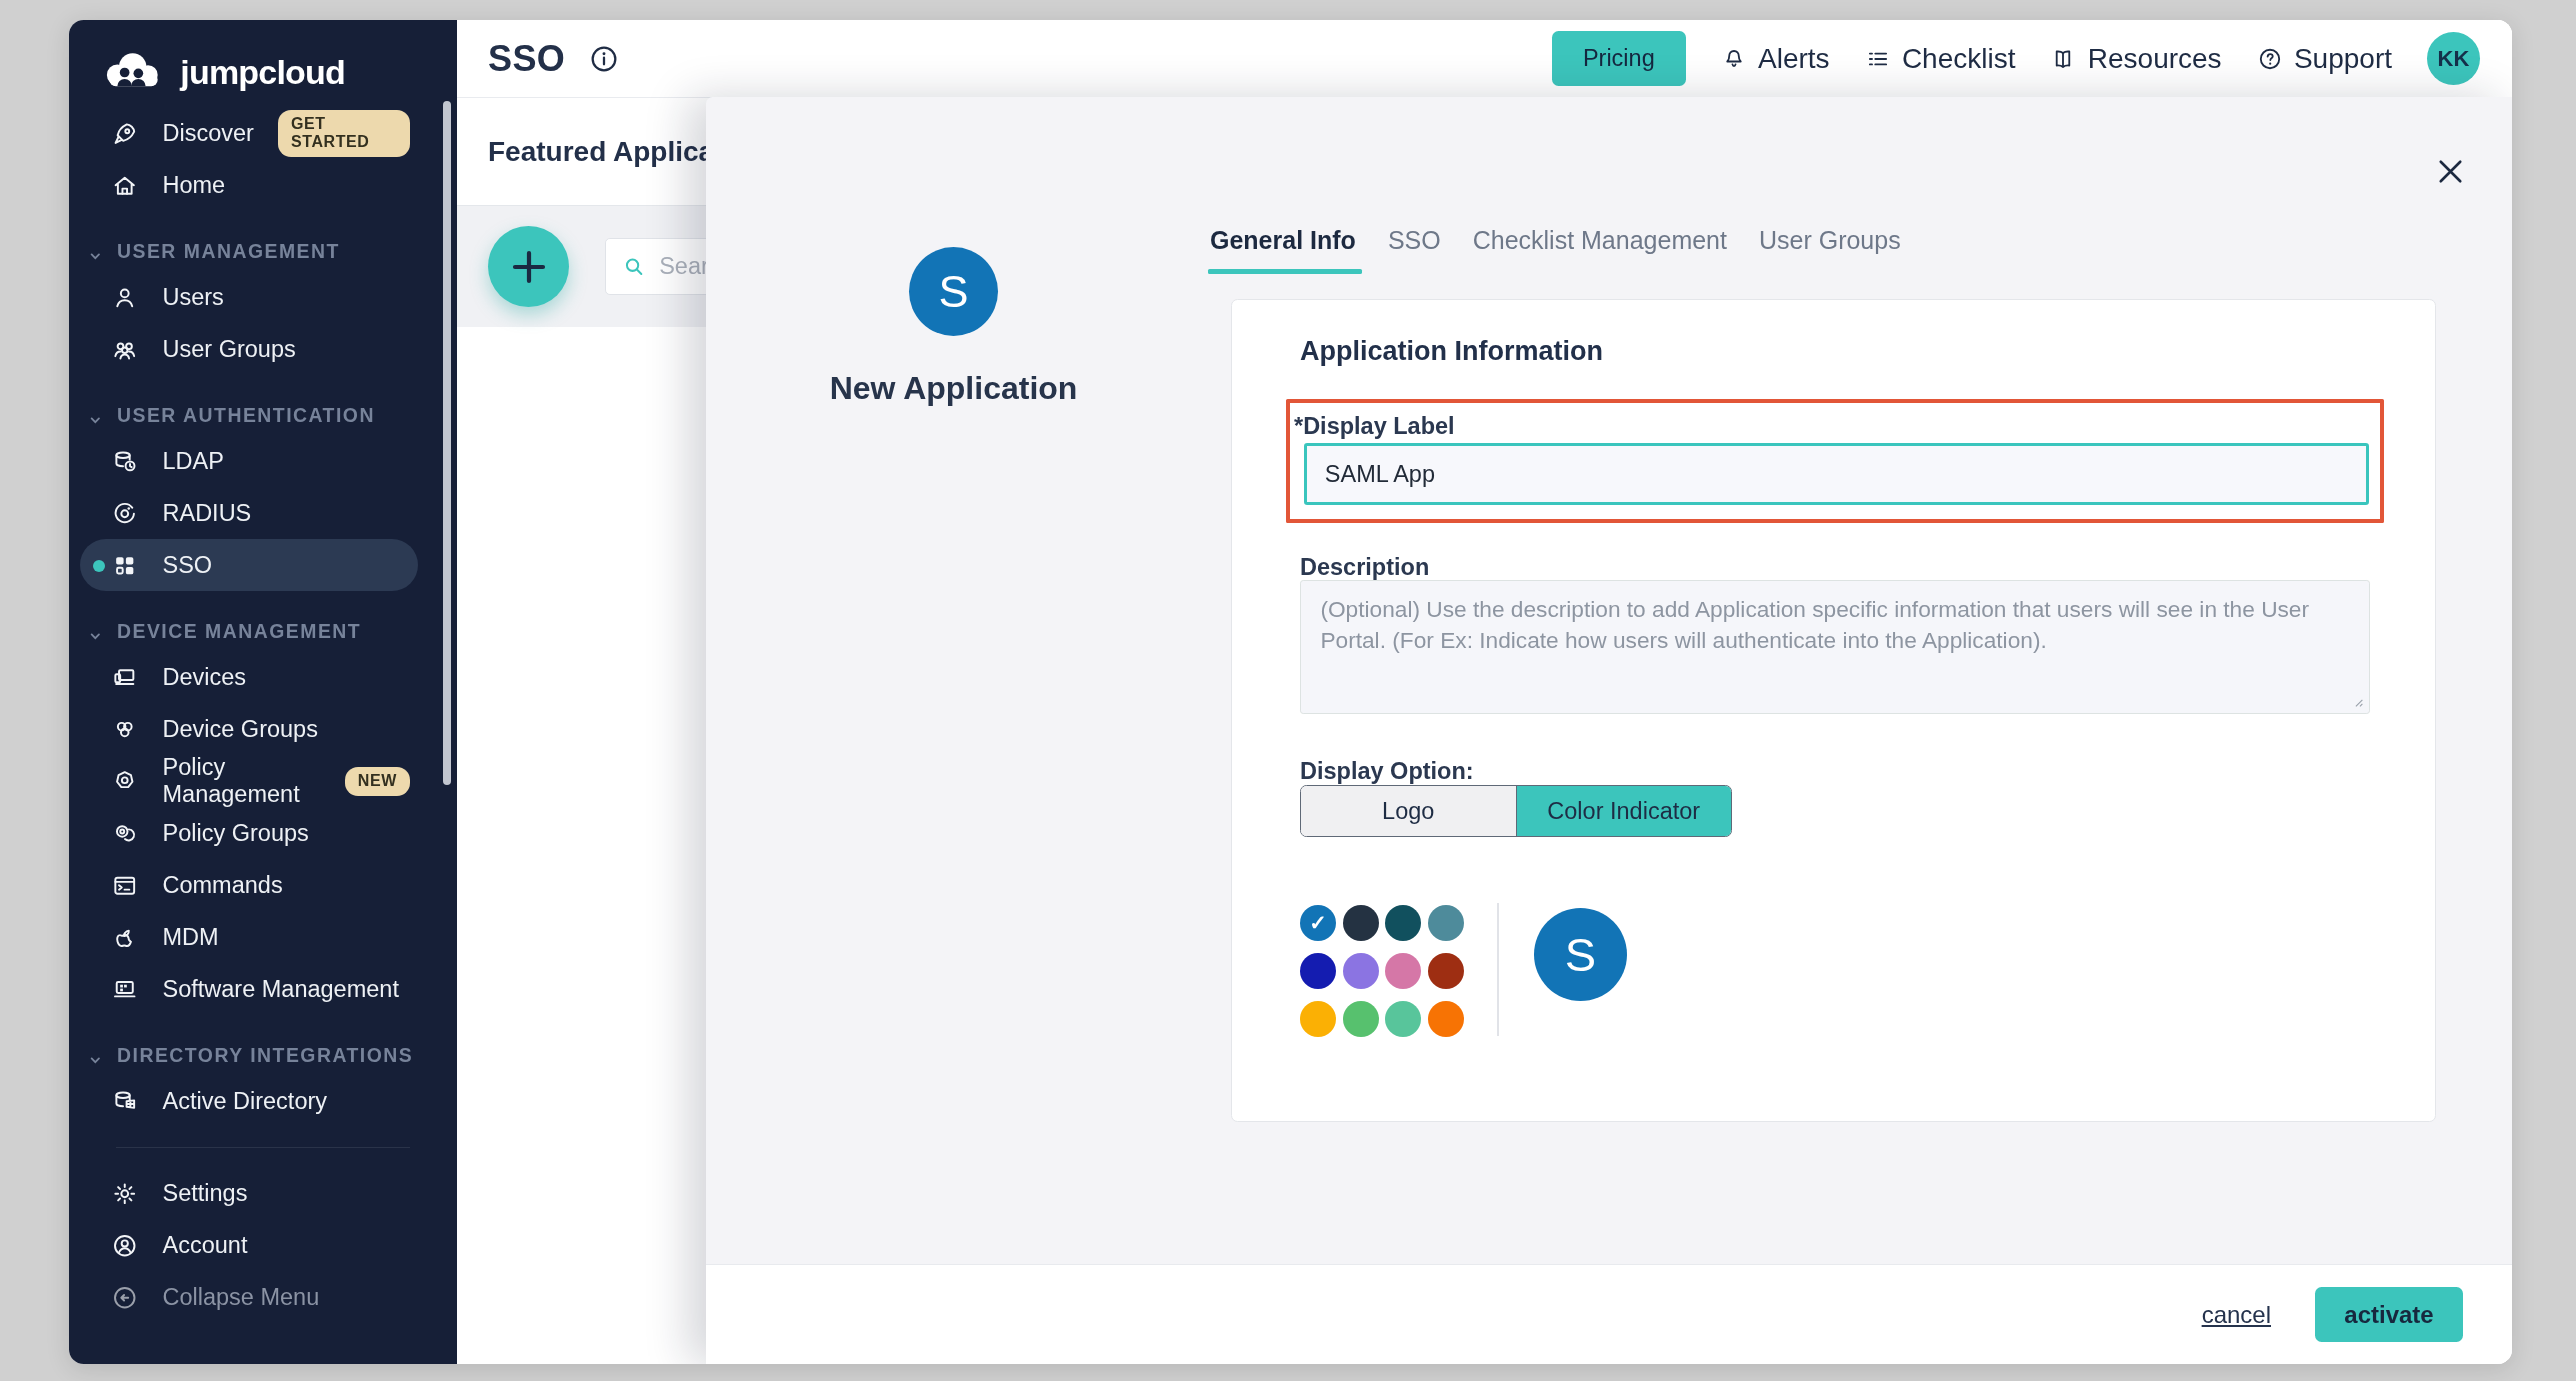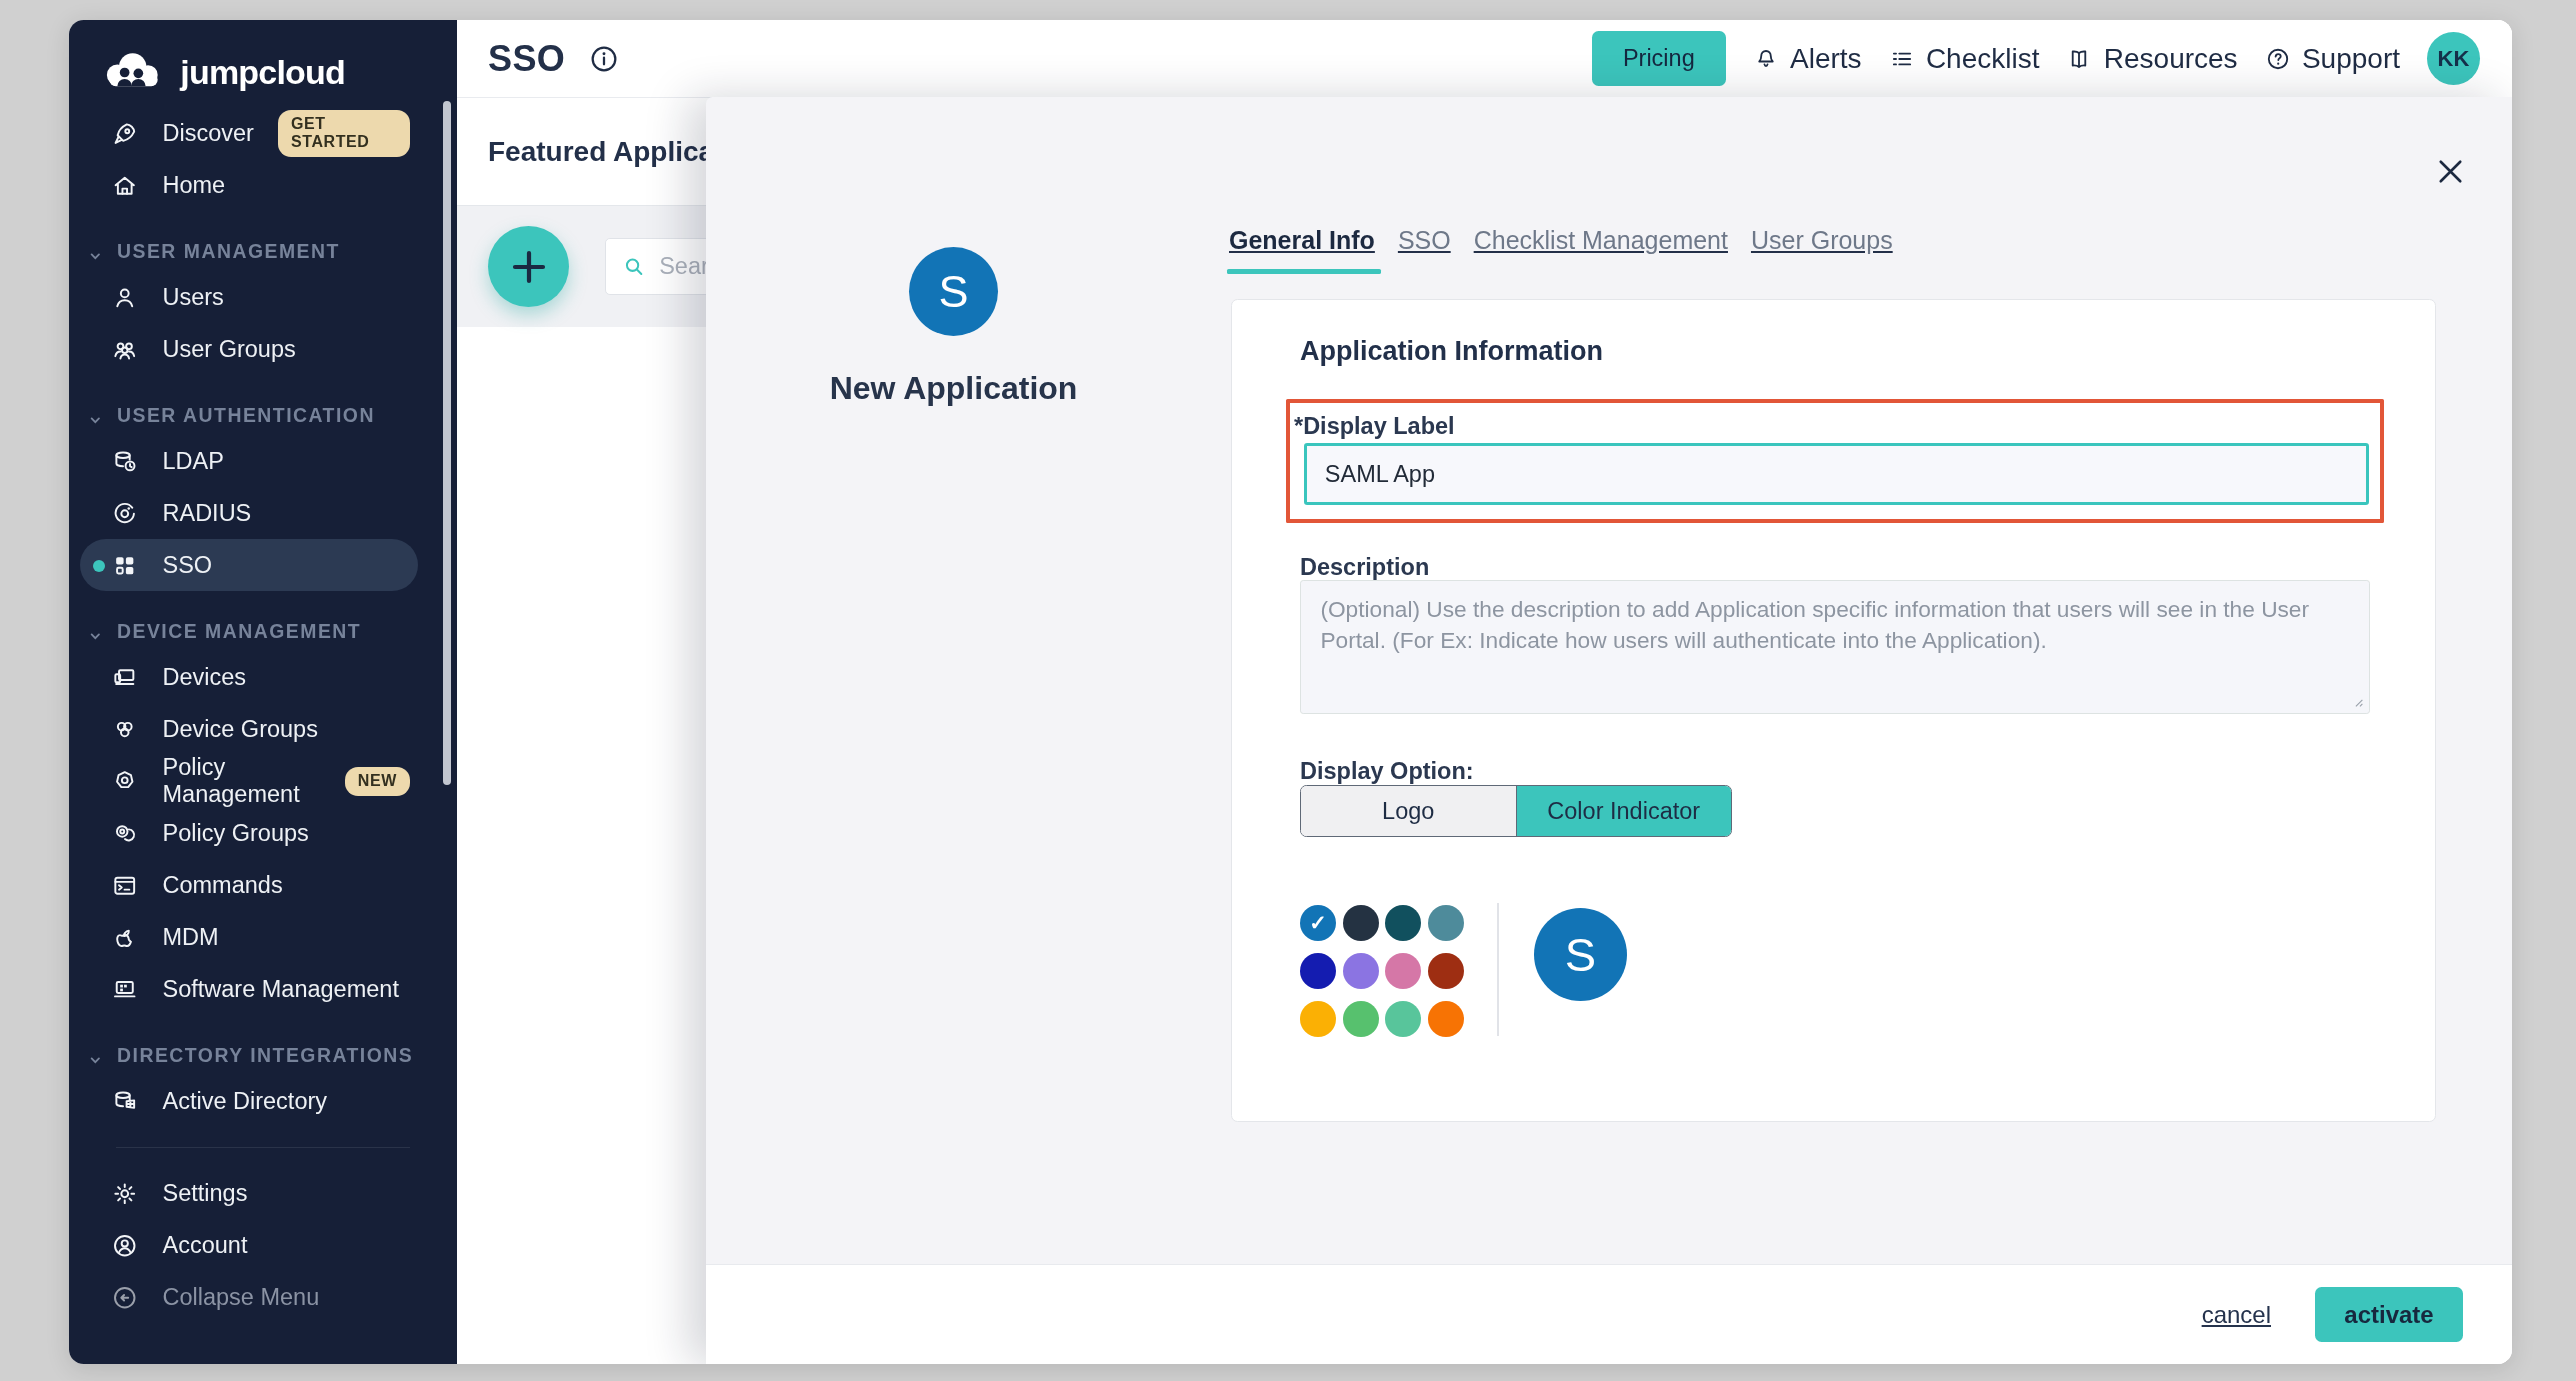--- a/index.html
+++ b/index.html
@@ -34,21 +34,21 @@
               border-radius:4.9px; background:rgba(225,228,235,.85); }
   svg.ico { stroke:#f2f4f7; fill:none; stroke-width:1.7; stroke-linecap:round; stroke-linejoin:round; }
   svg.nico { stroke:#1f2c44; fill:none; stroke-width:1.7; stroke-linecap:round; stroke-linejoin:round; }
 
   
   .main { position:relative; flex:1; display:flex; flex-direction:column; background:#fff; }
   .topbar { height:78px; flex:0 0 78px; display:flex; align-items:center;
             padding:0 32px 0 31px; border-bottom:1.6px solid #e9ebef; background:#fff; }
   .page-title { font-size:36px; font-weight:800; color:#233049; letter-spacing:0.4px; }
   .title-info { margin-left:22.7px; width:32px; height:32px; cursor:pointer; }
-  .topbar-actions { margin-left:auto; display:flex; align-items:center; gap:27px; }
+  .topbar-actions { margin-left:auto; display:flex; align-items:center; gap:35px; }
   .pricing-btn { background:#3cc5bc; color:#15273f; border:none; font-size:23.5px; font-weight:500;
             font-family:inherit; padding:13.8px 31px; border-radius:6.5px; cursor:pointer; }
   .top-act { display:flex; align-items:center; gap:11.3px; font-size:28px; color:#1f2c44; cursor:pointer; }
   .avatar { width:53px; height:53px; border-radius:50%; background:#3cc5bc; color:#15304a;
             font-size:22px; font-weight:700; display:flex; align-items:center; justify-content:center; cursor:pointer; }
 
   .heading-row { height:108px; flex:0 0 108px; display:flex; align-items:center;
             padding-left:31px; background:#fff; border-bottom:1.6px solid #e4e7eb; }
   .featured-heading { font-size:28px; font-weight:700; color:#233049; white-space:nowrap; }
   .toolbar { height:121px; flex:0 0 121px; background:#f0f1f4; display:flex; align-items:center;
@@ -67,21 +67,21 @@
            border-radius:6.5px 0 0 0; box-shadow:-18px 0 44px rgba(20,30,50,.18); }
   .modal-close { position:absolute; top:55px; right:42px; width:39px; height:39px; background:none;
            border:none; cursor:pointer; }
   .modal-left { position:absolute; left:0; top:0; width:524px; text-align:center; }
   .app-avatar { position:absolute; left:203px; top:150px; width:89px; height:89px; border-radius:50%;
            background:#1274b6; color:#fff; font-size:45px; font-weight:400;
            display:flex; align-items:center; justify-content:center; }
   .app-name { position:absolute; left:0; top:273px; width:495px; text-align:center;
            font-size:32px; font-weight:700; color:#27344b; }
 
-  .tabs { position:absolute; left:523px; top:129px; display:flex; gap:23px;text-decoration:underline; }
+  .tabs { position:absolute; left:504px; top:129px; display:flex; gap:32px; }
   .tab { position:relative; font-size:25px; color:#6e7889; font-weight:500; padding-bottom:19.4px; cursor:pointer; }
   .tab.active { color:#1c2940; font-weight:700; }
   .tab.active::after { content:""; position:absolute; left:-1.6px; right:-6.5px; bottom:0; height:5.7px;
            background:#3cc5bc; border-radius:1.6px; }
 
   .card { position:absolute; left:525px; top:202px; width:1205px; height:823px; background:#fff;
           border:1.6px solid #e4e6ea; border-radius:6.5px; }
   .card-title { position:absolute; left:68px; top:36px; font-size:27px; font-weight:700; color:#22304a; }
 
   .annotation { position:absolute; left:54px; top:99px; width:1098px; height:124px;

